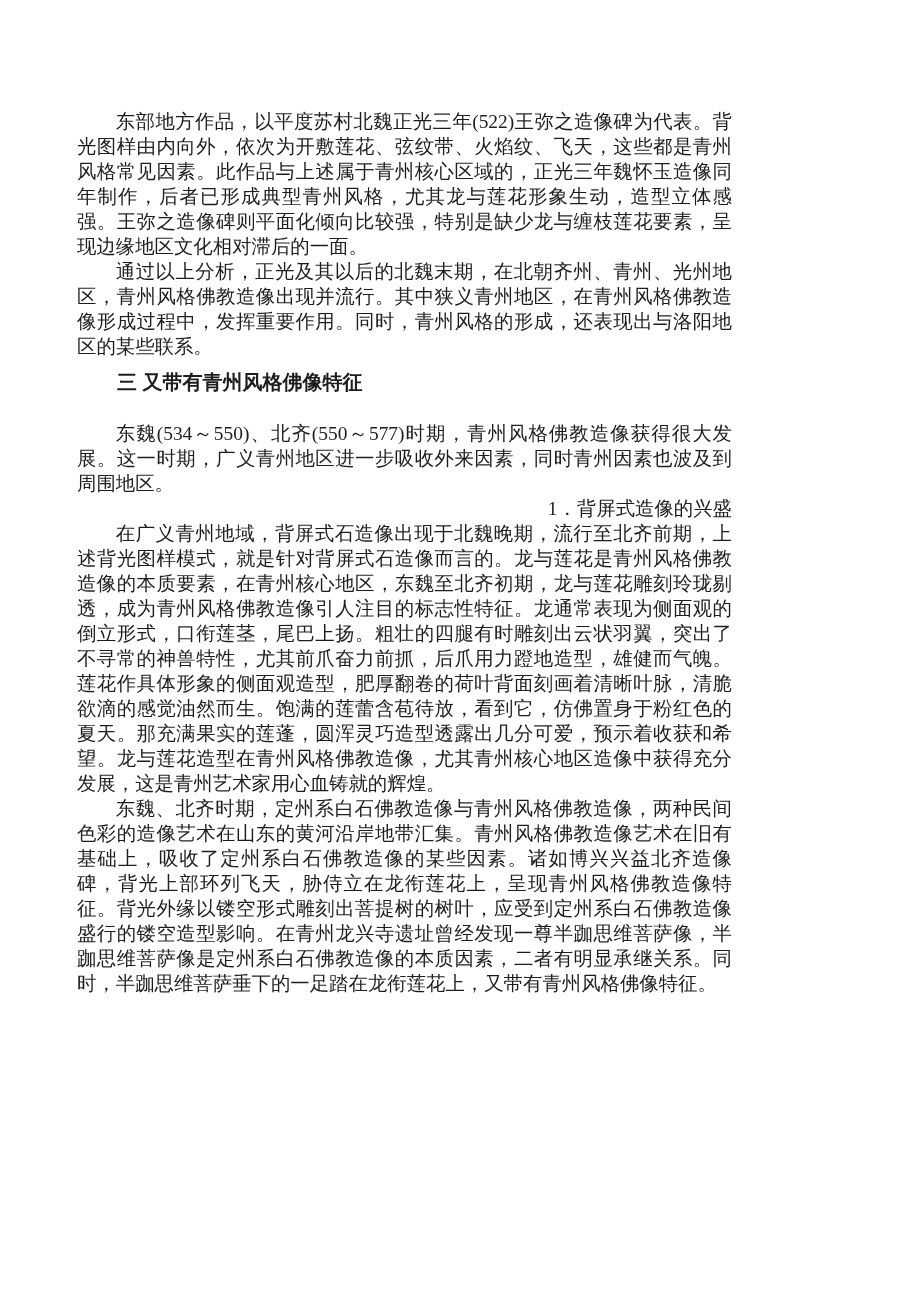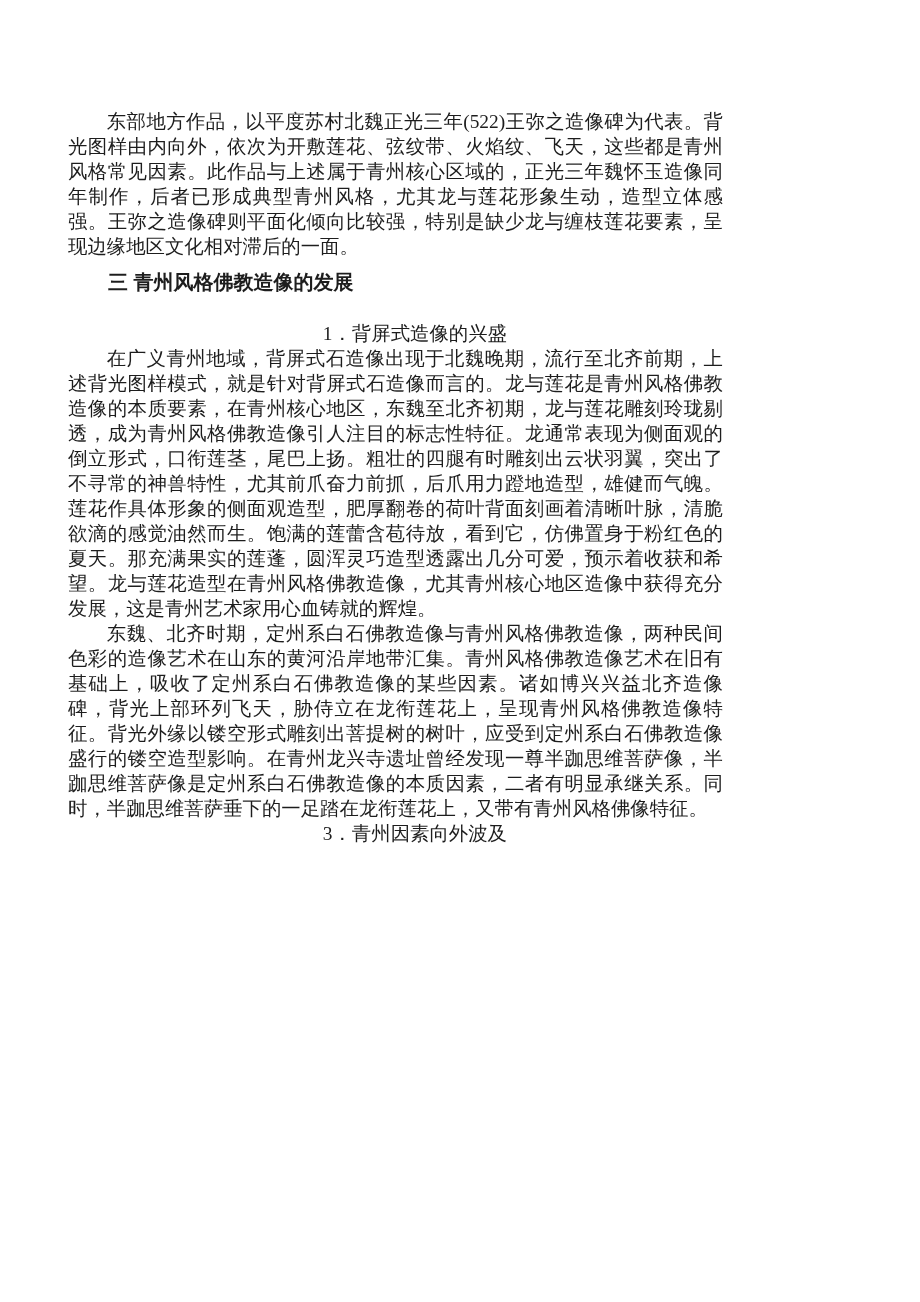--- a/index.html
+++ b/index.html
@@ -9,57 +9,59 @@
     position: relative;
     width: 833px;
     height: 1302px;
     background: #ffffff;
     color: #1d1d1d;
     padding: 109px 110px 0 68px;
     font-family: "Liberation Serif", "DejaVu Serif", serif;
     font-size: 19.4px;
     line-height: 25px;
     overflow: hidden;
+    margin-left: 9px;
   }
 
   .para {
     text-align: justify;
     text-indent: 2em;
     word-break: normal;
     line-break: strict;
   }
 
   .subhead {
     text-indent: 2em;
-    text-align: center;
+    text-align: right;
   }
 
   .section-heading {
     font-family: "Liberation Sans", "DejaVu Sans", sans-serif;
     font-weight: bold;
     font-size: 20px;
     line-height: 25px;
     text-indent: 2em;
     margin: 11px 0 26px 0;
   }
 </style>
 </head>
 <body>
 
 <div class="page">
 
   <p class="para">东部地方作品，以平度苏村北魏正光三年(522)王弥之造像碑为代表。背光图样由内向外，依次为开敷莲花、弦纹带、火焰纹、飞天，这些都是青州风格常见因素。此作品与上述属于青州核心区域的，正光三年魏怀玉造像同年制作，后者已形成典型青州风格，尤其龙与莲花形象生动，造型立体感强。王弥之造像碑则平面化倾向比较强，特别是缺少龙与缠枝莲花要素，呈现边缘地区文化相对滞后的一面。</p>
 
+  <p class="para">通过以上分析，正光及其以后的北魏末期，在北朝齐州、青州、光州地区，青州风格佛教造像出现并流行。其中狭义青州地区，在青州风格佛教造像形成过程中，发挥重要作用。同时，青州风格的形成，还表现出与洛阳地区的某些联系。</p>
 
-  <h2 class="section-heading">三 青州风格佛教造像的发展</h2>
+  <h2 class="section-heading">三 又带有青州风格佛像特征</h2>
 
+  <p class="para">东魏(534～550)、北齐(550～577)时期，青州风格佛教造像获得很大发展。这一时期，广义青州地区进一步吸收外来因素，同时青州因素也波及到周围地区。</p>
 
   <p class="subhead">1．背屏式造像的兴盛</p>
 
   <p class="para">在广义青州地域，背屏式石造像出现于北魏晚期，流行至北齐前期，上述背光图样模式，就是针对背屏式石造像而言的。龙与莲花是青州风格佛教造像的本质要素，在青州核心地区，东魏至北齐初期，龙与莲花雕刻玲珑剔透，成为青州风格佛教造像引人注目的标志性特征。龙通常表现为侧面观的倒立形式，口衔莲茎，尾巴上扬。粗壮的四腿有时雕刻出云状羽翼，突出了不寻常的神兽特性，尤其前爪奋力前抓，后爪用力蹬地造型，雄健而气魄。莲花作具体形象的侧面观造型，肥厚翻卷的荷叶背面刻画着清晰叶脉，清脆欲滴的感觉油然而生。饱满的莲蕾含苞待放，看到它，仿佛置身于粉红色的夏天。那充满果实的莲蓬，圆浑灵巧造型透露出几分可爱，预示着收获和希望。龙与莲花造型在青州风格佛教造像，尤其青州核心地区造像中获得充分发展，这是青州艺术家用心血铸就的辉煌。</p>
 
 
   <p class="para">东魏、北齐时期，定州系白石佛教造像与青州风格佛教造像，两种民间色彩的造像艺术在山东的黄河沿岸地带汇集。青州风格佛教造像艺术在旧有基础上，吸收了定州系白石佛教造像的某些因素。诸如博兴兴益北齐造像碑，背光上部环列飞天，胁侍立在龙衔莲花上，呈现青州风格佛教造像特征。背光外缘以镂空形式雕刻出菩提树的树叶，应受到定州系白石佛教造像盛行的镂空造型影响。在青州龙兴寺遗址曾经发现一尊半跏思维菩萨像，半跏思维菩萨像是定州系白石佛教造像的本质因素，二者有明显承继关系。同时，半跏思维菩萨垂下的一足踏在龙衔莲花上，又带有青州风格佛像特征。</p>
 
-  <p class="subhead">3．青州因素向外波及</p>
 
 
 </div>
 
 </body></html>

